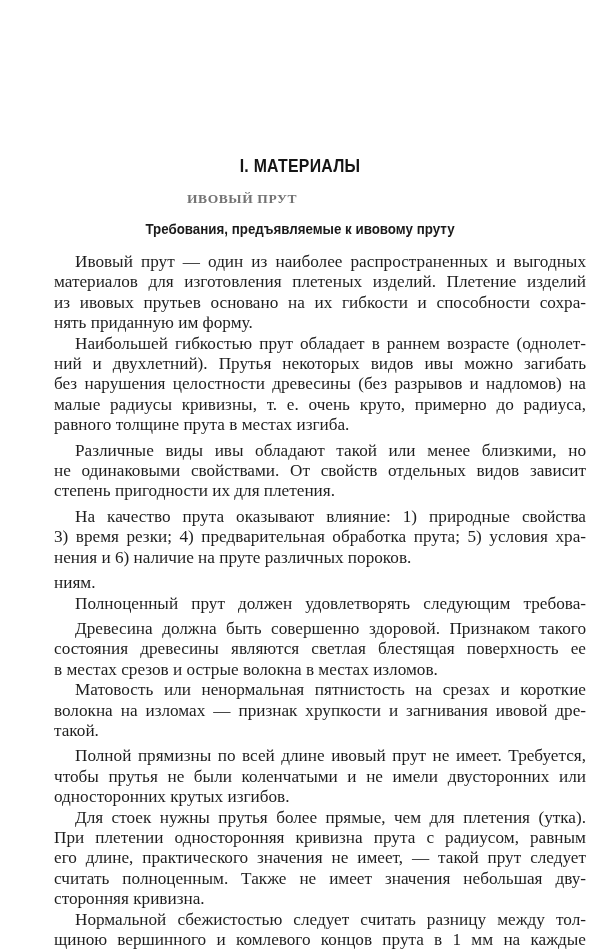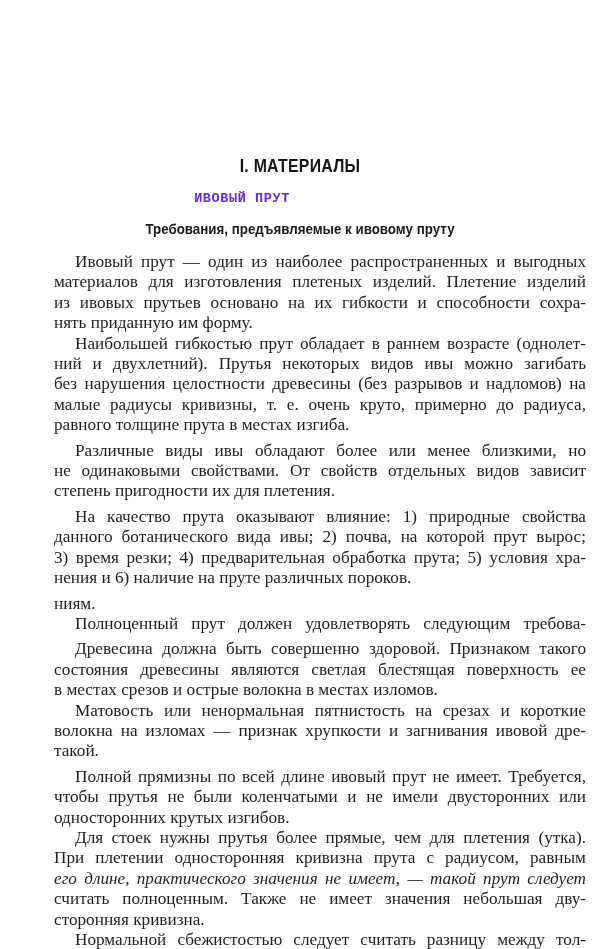--- a/index.html
+++ b/index.html
@@ -10,22 +10,22 @@
   }
   .page { position: absolute; left: 0; top: 0; width: 600px; height: 949px; margin-top: 24px; }
   .h1 {
     position: absolute; top: 132px; left: 0; width: 600px; text-align: center;
     font-family: "Liberation Sans", "DejaVu Sans", sans-serif;
     font-weight: bold; font-size: 18px; letter-spacing: 0.3px; color: #151515;
     transform: scaleX(0.88);
   }
   .h2 {
     position: absolute; top: 167px; left: 0; width: 484px; text-align: center;
-    font-family: Liberation Mono, monospace;
-    font-weight: bold; font-size: 13.5px; letter-spacing: 0.6px; color: #6d28d9;
+    font-family: Liberation Serif, serif;
+    font-weight: bold; font-size: 13.5px; letter-spacing: 0.6px; color: #737373;
   }
   .h3 {
     position: absolute; top: 197px; left: 0; width: 600px; text-align: center;
     font-family: "Liberation Sans", "DejaVu Sans", sans-serif;
     font-weight: bold; font-size: 14.5px; color: #1a1a1a;
     transform: scaleX(0.92);
   }
   .body-text {
     position: absolute; left: 54px; top: 228px; width: 532px;
     font-size: 17.2px; line-height: 20.4px;
@@ -59,28 +59,27 @@
 
     <div class="para">
       <span class="line indent" style="white-space: nowrap;">Наибольшей гибкостью прут обладает в раннем возрасте (однолет-</span>
       <span class="line" style="white-space: nowrap;">ний и двухлетний). Прутья некоторых видов ивы можно загибать</span>
       <span class="line" style="white-space: nowrap;">без нарушения целостности древесины (без разрывов и надломов) на</span>
       <span class="line" style="white-space: nowrap;">малые радиусы кривизны, т. е. очень круто, примерно до радиуса,</span>
       <span class="line last" style="white-space: nowrap;">равного толщине прута в местах изгиба.</span>
     </div>
 
     <div class="para gap">
-      <span class="line indent" style="white-space: nowrap;">Различные виды ивы обладают более или менее близкими, но</span>
+      <span class="line indent" style="white-space: nowrap;">Различные виды ивы обладают такой или менее близкими, но</span>
       <span class="line" style="white-space: nowrap;">не одинаковыми свойствами. От свойств отдельных видов зависит</span>
       <span class="line last" style="white-space: nowrap;">степень пригодности их для плетения.</span>
     </div>
 
     <div class="para gap">
       <span class="line indent" style="white-space: nowrap;">На качество прута оказывают влияние: 1) природные свойства</span>
-      <span class="line" style="white-space: nowrap;">данного ботанического вида ивы; 2) почва, на которой прут вырос;</span>
       <span class="line" style="white-space: nowrap;">3) время резки; 4) предварительная обработка прута; 5) условия хра-</span>
       <span class="line last" style="white-space: nowrap;">нения и 6) наличие на пруте различных пороков.</span>
     </div>
 
     <div class="para gap">
       <span class="line last" style="white-space: nowrap;">ниям.</span>
       <span class="line indent" style="white-space: nowrap;">Полноценный прут должен удовлетворять следующим требова-</span>
     </div>
 
     <div class="para gap">
@@ -97,21 +96,21 @@
 
     <div class="para gap">
       <span class="line indent" style="white-space: nowrap;">Полной прямизны по всей длине ивовый прут не имеет. Требуется,</span>
       <span class="line" style="white-space: nowrap;">чтобы прутья не были коленчатыми и не имели двусторонних или</span>
       <span class="line last" style="white-space: nowrap;">односторонних крутых изгибов.</span>
     </div>
 
     <div class="para">
       <span class="line indent" style="white-space: nowrap;">Для стоек нужны прутья более прямые, чем для плетения (утка).</span>
       <span class="line" style="white-space: nowrap;">При плетении односторонняя кривизна прута с радиусом, равным</span>
-      <span class="line" style="white-space: nowrap; font-style: italic;">его длине, практического значения не имеет, — такой прут следует</span>
+      <span class="line" style="white-space: nowrap;">его длине, практического значения не имеет, — такой прут следует</span>
       <span class="line" style="white-space: nowrap;">считать полноценным. Также не имеет значения небольшая дву-</span>
       <span class="line last" style="white-space: nowrap;">сторонняя кривизна.</span>
     </div>
 
     <div class="para">
       <span class="line indent" style="white-space: nowrap;">Нормальной сбежистостью следует считать разницу между тол-</span>
       <span class="line" style="white-space: nowrap;">щиною вершинного и комлевого концов прута в 1 мм на каждые</span>
       <span class="line last" style="white-space: nowrap;">20 см его длины, или в 0,5 проц. длины.</span>
     </div>
   </div>

